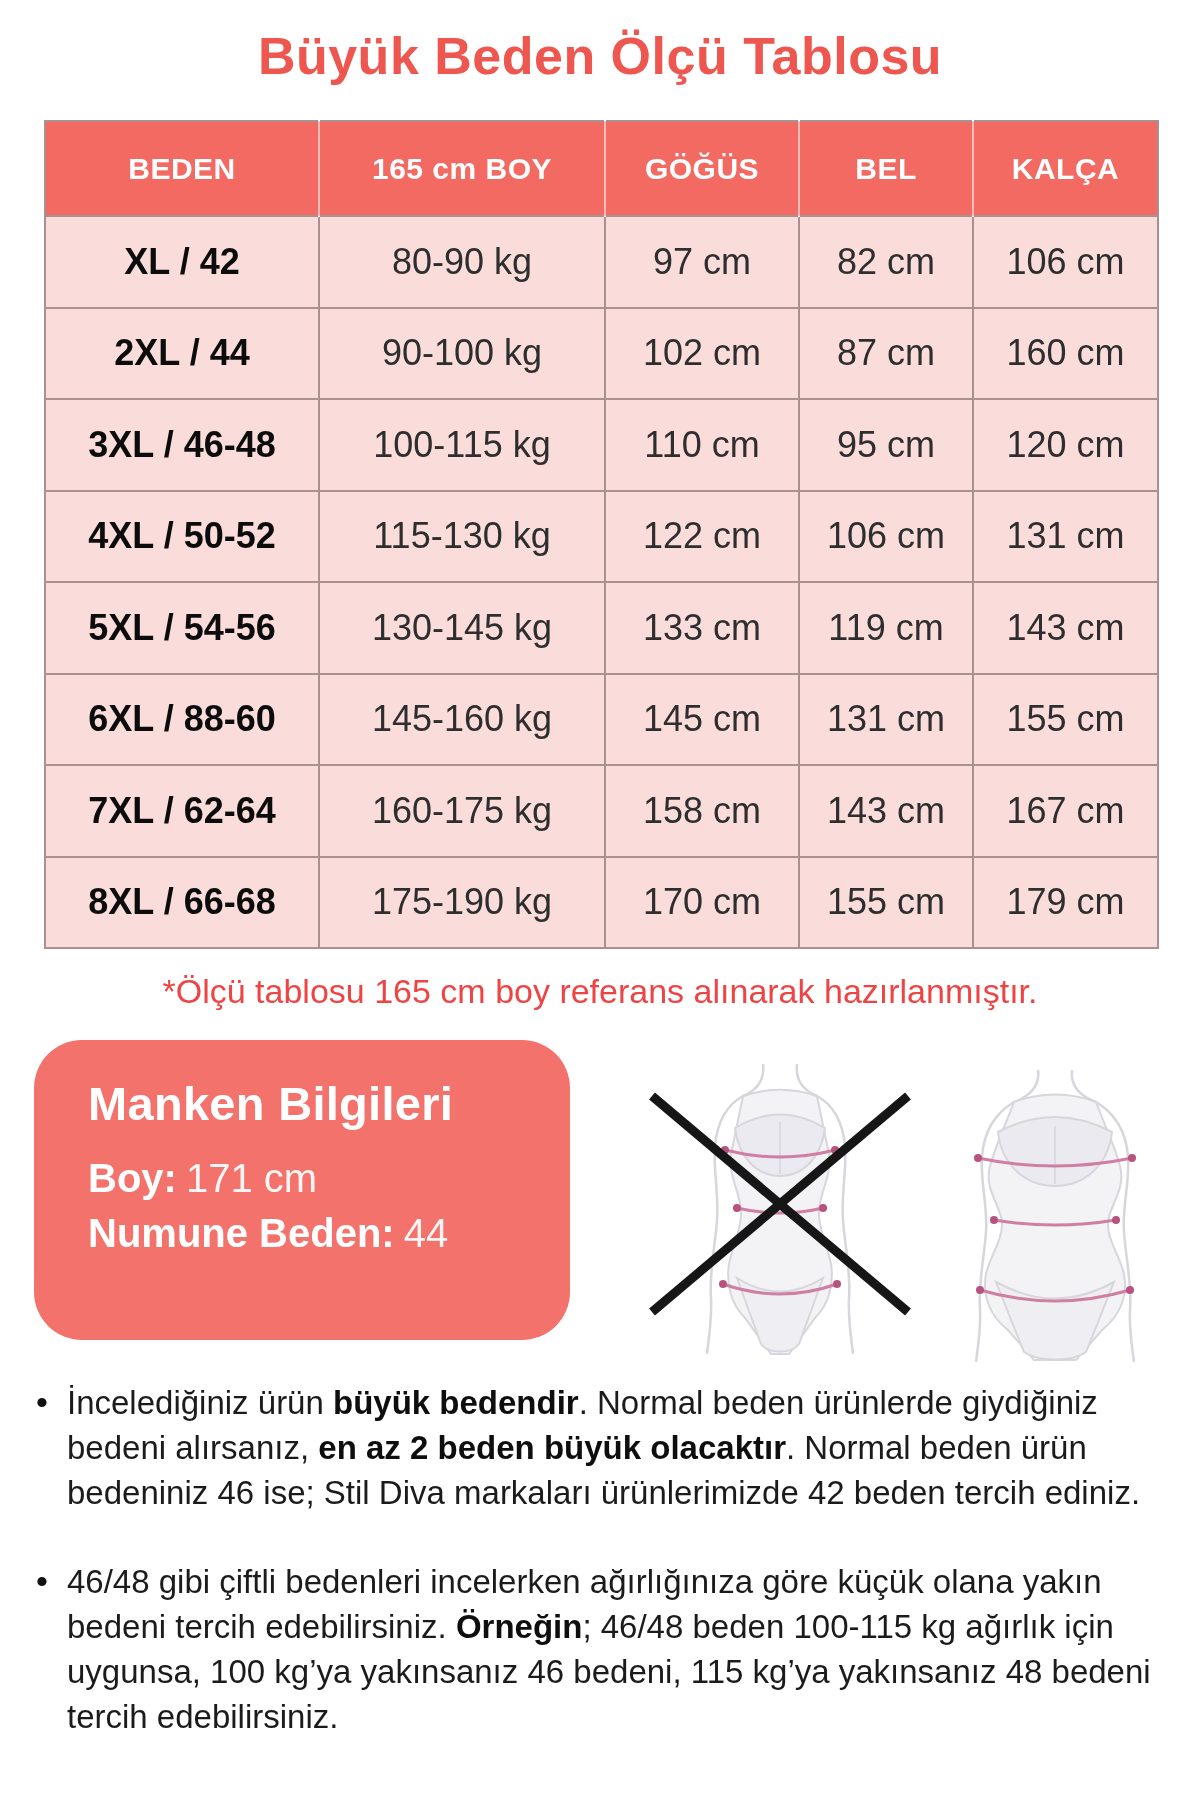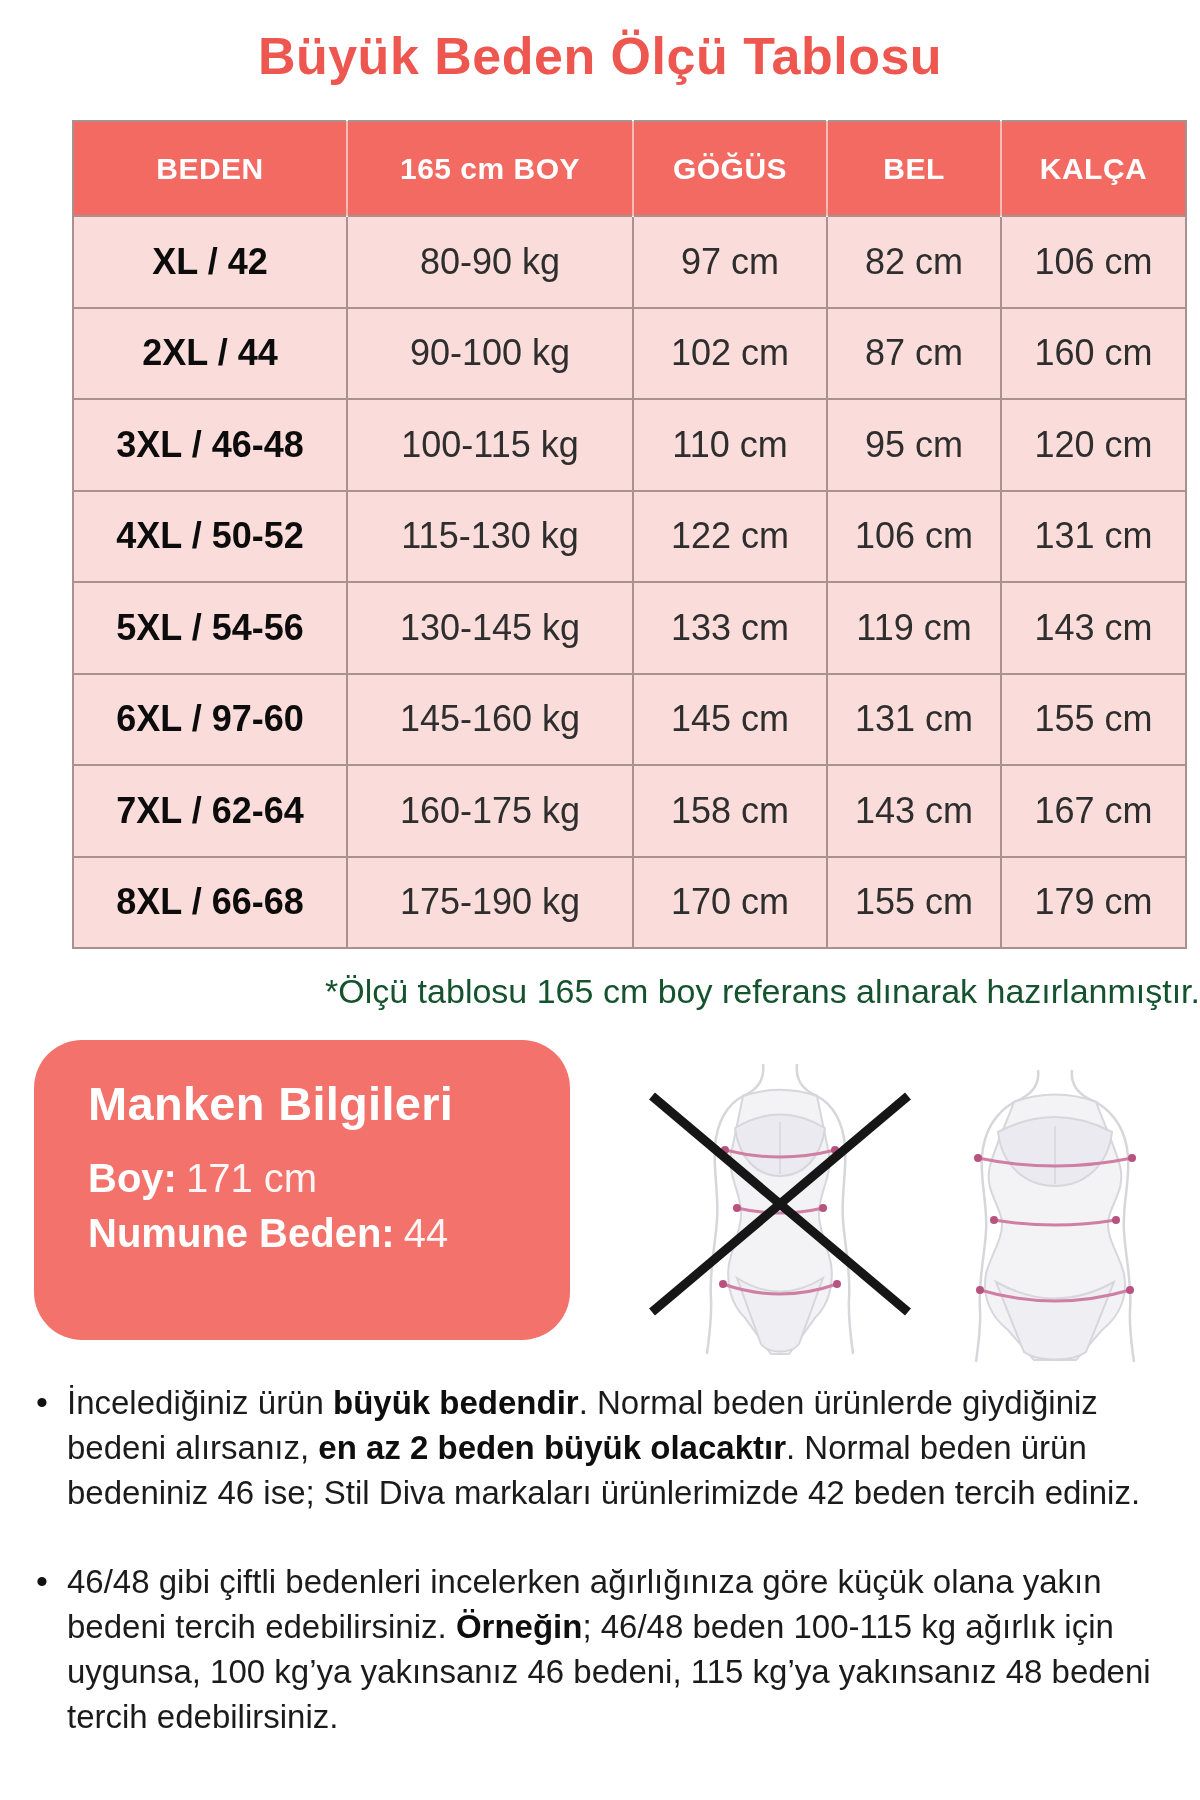--- a/index.html
+++ b/index.html
@@ -26,41 +26,40 @@
   }
   .page-title{
     position:absolute;top:26px;left:0;width:1200px;
     text-align:center;font-size:52px;font-weight:800;
     color:var(--title);letter-spacing:.5px;
   }
   .table-wrap{position:absolute;left:44px;top:120px;width:1113px;}
   table.size-table{
     width:1113px;border-collapse:collapse;table-layout:fixed;
     border:2px solid var(--grid);
-    margin-left:28px;
   }
   table.size-table th{
     background:var(--accent);color:#ffffff;
     height:95px;font-size:30px;font-weight:700;letter-spacing:.5px;
     text-align:center;vertical-align:middle;
     border-left:2px solid rgba(255,255,255,.55);
   }
   table.size-table th:first-child{border-left:none;}
   table.size-table td{
     background:var(--row-bg);height:91.5px;
     font-size:36px;color:var(--text);font-weight:400;
     text-align:center;vertical-align:middle;
     border-top:2px solid var(--grid);
     border-left:2px solid var(--grid);
   }
   table.size-table td:first-child{border-left:none;text-align:center;}
   table.size-table td.size{font-weight:700;color:#0c0c0c;}
   .footnote{
     position:absolute;left:0;top:972px;width:1200px;
-    text-align:right;font-size:34px;color:#14532d;
+    text-align:center;font-size:34px;color:#ef4444;
   }
   .model-panel{
     position:absolute;left:34px;top:1040px;width:536px;height:300px;
     background:var(--panel);border-radius:48px;
     padding:36px 20px 0 54px;color:#ffffff;
   }
   .model-panel h2{font-size:47px;font-weight:800;letter-spacing:.3px;}
   .model-fields{margin-top:20px;}
   .model-field{font-size:40px;line-height:55px;white-space:nowrap;}
   .model-field .lbl{font-weight:800;color:#ffffff;}
@@ -139,21 +138,21 @@
           <td>131 cm</td>
         </tr>
         <tr>
           <td class="size">5XL / 54-56</td>
           <td>130-145 kg</td>
           <td>133 cm</td>
           <td>119 cm</td>
           <td>143 cm</td>
         </tr>
         <tr>
-          <td class="size">6XL / 97-60</td>
+          <td class="size">6XL / 88-60</td>
           <td>145-160 kg</td>
           <td>145 cm</td>
           <td>131 cm</td>
           <td>155 cm</td>
         </tr>
         <tr>
           <td class="size">7XL / 62-64</td>
           <td>160-175 kg</td>
           <td>158 cm</td>
           <td>143 cm</td>

